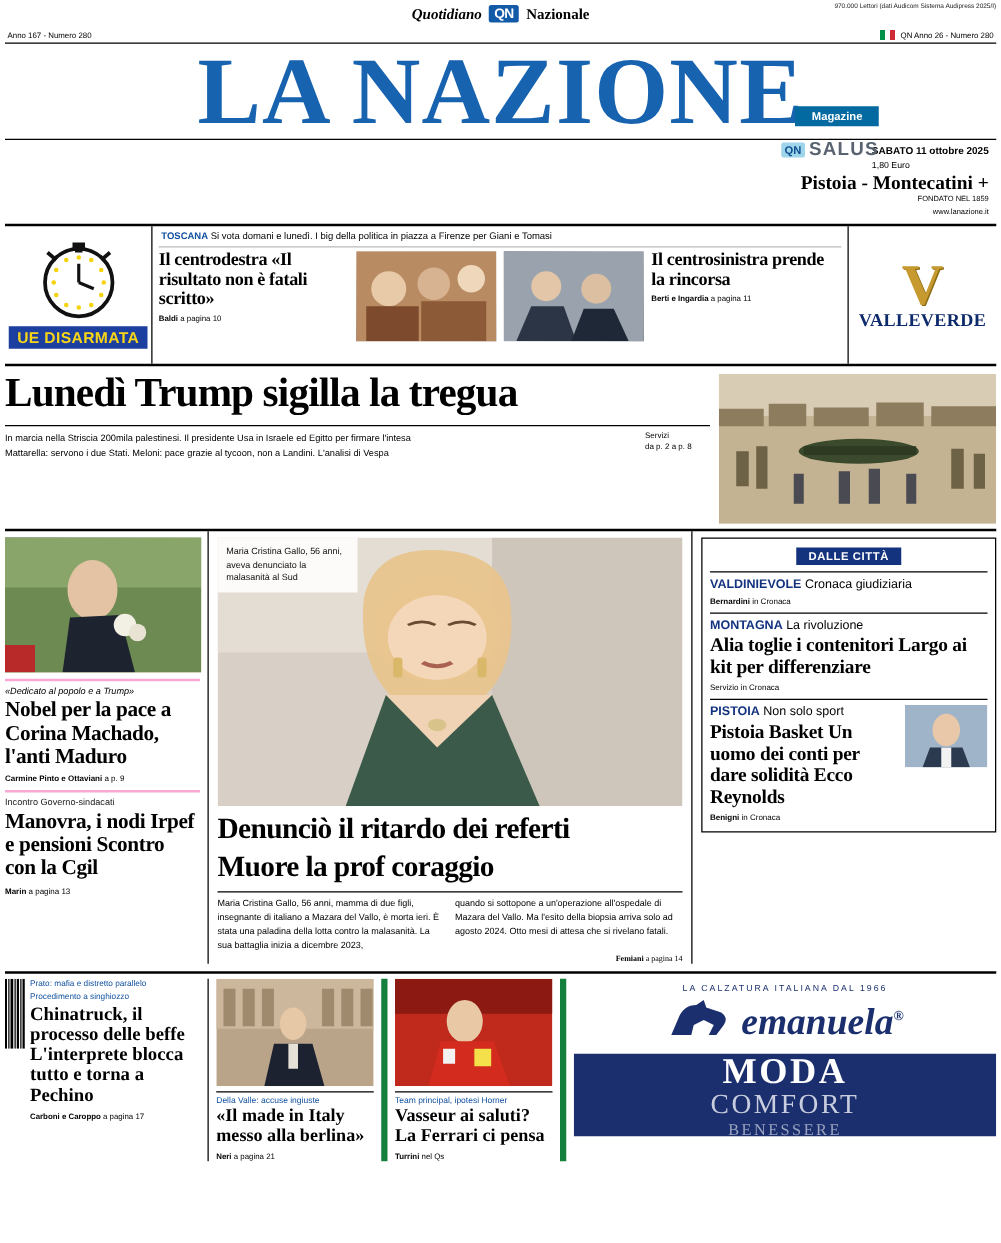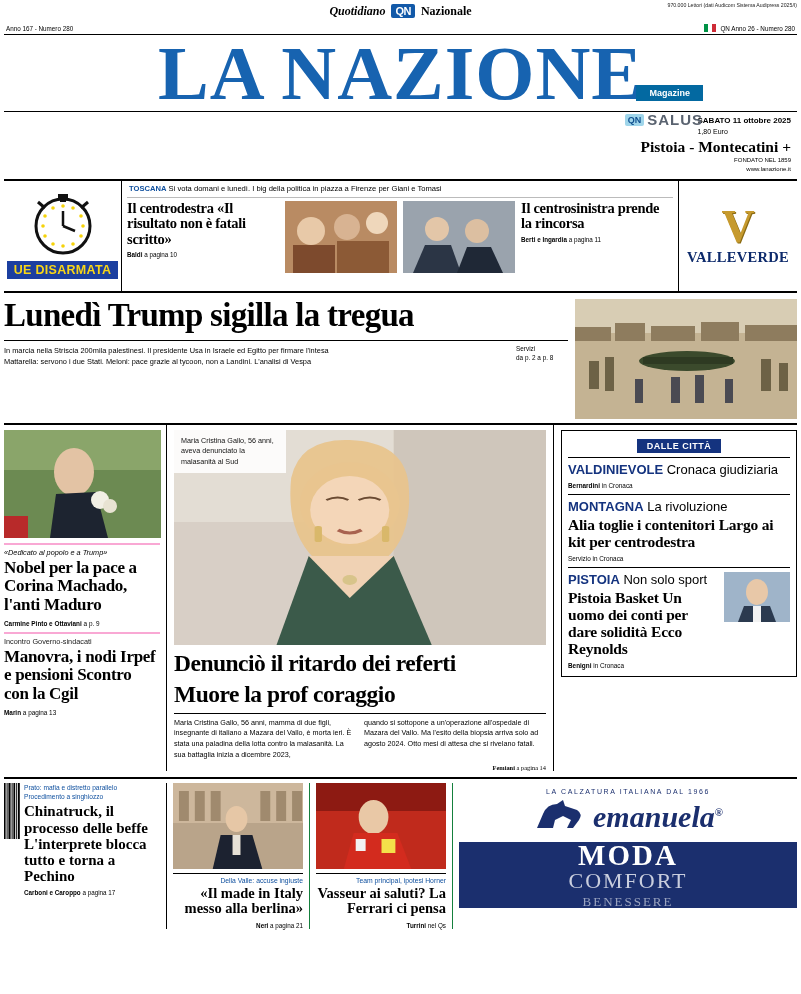--- a/index.html
+++ b/index.html
@@ -182,21 +182,21 @@
   .col-right { width: 243px; padding: 5px 0 0 7px; }
   .dalle-head {
     text-align: center; margin-bottom: 4px;
   }
   .dalle-head span {
     background: #14337f; color: #fff; font-family: "Liberation Sans", sans-serif;
     font-weight: bold; font-size: 9px; padding: 2px 10px; letter-spacing: 0.5px;
   }
   .rbox { border-top: 1px solid #000; padding: 4px 0 5px; }
   .rbox:first-of-type { border-top: 1px solid #000; }
-  .rkick { font-family: "Liberation Sans", sans-serif; font-size: 13px; }
+  .rkick { font-family: "Liberation Sans", sans-serif; font-size: 10px; }
   .rkick b { color: #14337f; font-weight: bold; }
   .rbox h3 {
     font-family: "Liberation Serif", serif; font-weight: bold; font-size: 15.5px;
     line-height: 1.1; margin-top: 2px; letter-spacing: -0.2px;
   }
   .rbox .rby { font-family: "Liberation Sans", sans-serif; font-size: 6.4px; margin-top: 5px; }
   .rbox .rby b { font-weight: bold; }
   .rbox.withphoto { display: flex; gap: 6px; }
   .rbox.withphoto .txt { flex: 1; }
   .rbox.withphoto .ph { width: 66px; height: 50px; position: relative; overflow: hidden; }
@@ -204,21 +204,21 @@
 
   
   .bottom { display: flex; margin: 6px 4px 0; border-top: 2px solid #000; padding-top: 4px; }
   .bcol1 { width: 163px; padding-right: 6px; border-right: 1px solid #000; display: flex; gap: 4px; }
   .barcode { width: 16px; height: 56px; }
   .bcol1 .k { font-family: "Liberation Sans", sans-serif; font-size: 6.6px; color: #0e4f9e; line-height: 1.4; }
   .bcol1 h3 { font-family: "Liberation Serif", serif; font-weight: bold; font-size: 15px; line-height: 1.08; margin-top: 2px; }
   .bcol1 .by { font-family: "Liberation Sans", sans-serif; font-size: 6.3px; margin-top: 5px; }
   .bcol1 .by b { font-weight: bold; }
 
-  .bcol2, .bcol3 { width: 143px; padding: 0 6px; border-right: 1px solid #15803d; text-align: right; }
+  .bcol2, .bcol3 { width: 143px; padding: 0 6px; border-right: 5px solid #15803d; }
   .bph { width: 100%; height: 86px; position: relative; overflow: hidden; }
   .bk {
     font-family: "Liberation Sans", sans-serif; font-size: 6.8px; color: #0e4f9e;
     border-top: 1px solid #000; margin-top: 4px; padding-top: 3px;
   }
   .bcol2 h3, .bcol3 h3 {
     font-family: "Liberation Serif", serif; font-weight: bold; font-size: 14.5px;
     line-height: 1.07; margin-top: 2px;
   }
   .bcol2 .by, .bcol3 .by { font-family: "Liberation Sans", sans-serif; font-size: 6.3px; margin-top: 5px; }
@@ -488,21 +488,21 @@
           </div>
           <div class="rby">
             <b>Bernardini</b><span> in Cronaca</span>
           </div>
         </div>
 
         <div class="rbox">
           <div class="rkick">
             <b>MONTAGNA</b><span> La rivoluzione</span>
           </div>
-          <h3>Alia toglie i contenitori Largo ai kit per centrodestra</h3>
+          <h3>Alia toglie i contenitori Largo ai kit per differenziare</h3>
           <div class="rby">Servizio in Cronaca</div>
         </div>
 
         <div class="rbox withphoto">
           <div class="txt">
             <div class="rkick">
               <b>PISTOIA</b><span> Non solo sport</span>
             </div>
             <h3>Pistoia Basket Un uomo dei conti per dare solidità Ecco Reynolds</h3>
             <div class="rby">

